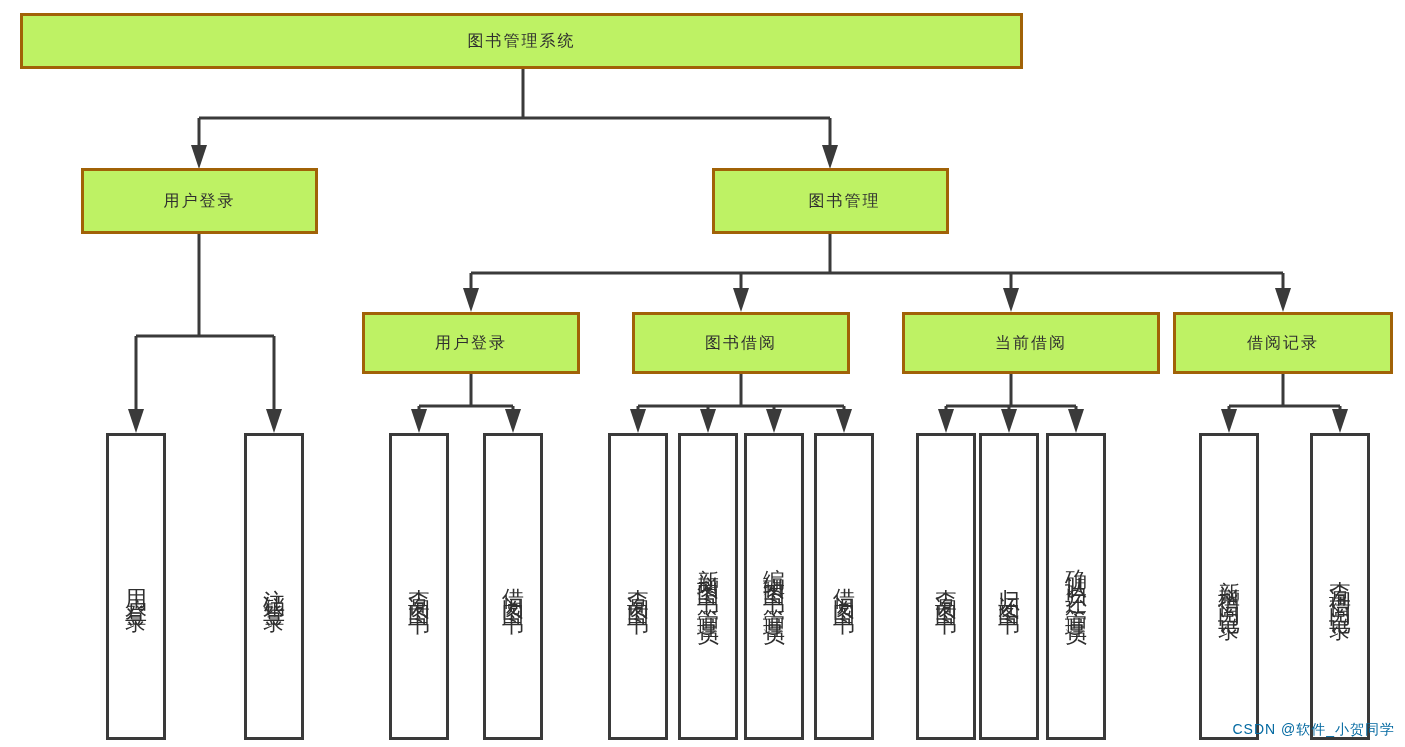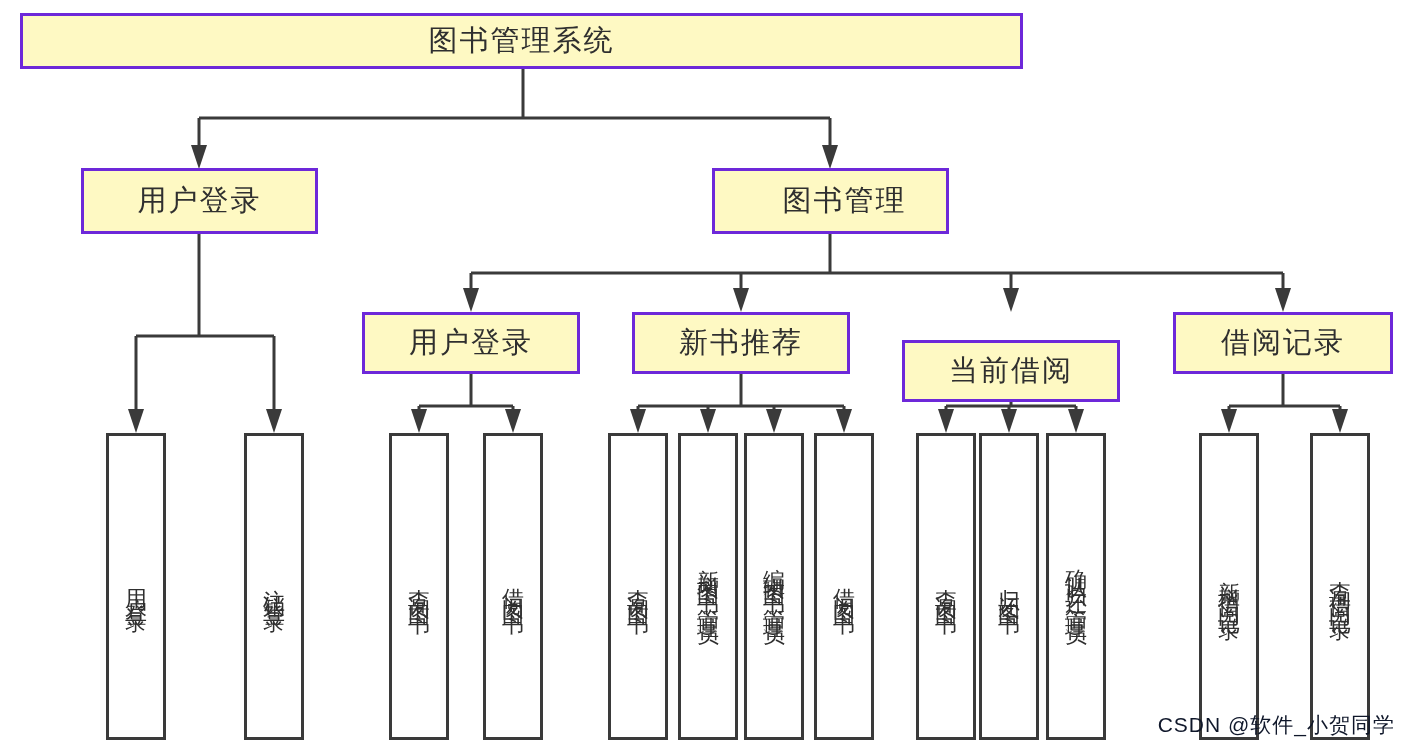--- a/index.html
+++ b/index.html
@@ -11,27 +11,27 @@
   .stage {
     position: relative;
     width: 1405px;
     height: 747px;
     background: #ffffff;
     overflow: hidden;
   }
   .node {
     position: absolute;
     box-sizing: border-box;
-    border: 3px solid #6d28d9;
-    background: #fef9c3;
+    border: 3px solid #a16207;
+    background: #bef264;
     display: flex;
     align-items: center;
     justify-content: center;
     color: #2f2f2f;
-    font-size: 29px;
+    font-size: 16px;
     letter-spacing: 2px;
     white-space: nowrap;
   }
   .leaf {
     position: absolute;
     box-sizing: border-box;
     border: 3px solid #3a3a3a;
     background: #ffffff;
     width: 60px;
     top: 433px;
@@ -53,22 +53,22 @@
     left: 0;
     top: 0;
     width: 1405px;
     height: 747px;
     pointer-events: none;
   }
   .watermark {
     position: absolute;
     right: 10px;
     bottom: 8px;
-    font-size: 21px;
-    color: #0f172a;
+    font-size: 14px;
+    color: #0369a1;
     letter-spacing: 1px;
     z-index: 5;
   }
 </style>
 </head>
 <body>
 
 <div class="stage">
 
   <svg class="connectors" viewBox="0 0 1405 747" xmlns="http://www.w3.org/2000/svg">
@@ -113,22 +113,22 @@
       <polygon points="1332,409 1348,409 1340,433"></polygon>
     </g>
   </svg>
 
   <div class="node" style="left:20px; top:13px; width:1003px; height:56px;">图书管理系统</div>
 
   <div class="node" style="left:81px; top:168px; width:237px; height:66px;">用户登录</div>
   <div class="node" style="left:712px; top:168px; width:237px; height:66px;padding-left:28px;">图书管理</div>
 
   <div class="node" style="left:362px; top:312px; width:218px; height:62px;">用户登录</div>
-  <div class="node" style="left:632px; top:312px; width:218px; height:62px;">新书推荐</div>
-  <div class="node" style="left:902px; top:312px; width:218px; height:62px;margin-top:28px;">当前借阅</div>
+  <div class="node" style="left:632px; top:312px; width:218px; height:62px;">图书借阅</div>
+  <div class="node" style="left:902px; top:312px; width:258px; height:62px;">当前借阅</div>
   <div class="node" style="left:1173px; top:312px; width:220px; height:62px;">借阅记录</div>
 
   <div class="leaf" style="left:106px;">
     <span class="vtext">用户登录</span>
   </div>
   <div class="leaf" style="left:244px;">
     <span class="vtext">注销登录</span>
   </div>
 
   <div class="leaf" style="left:389px;">

